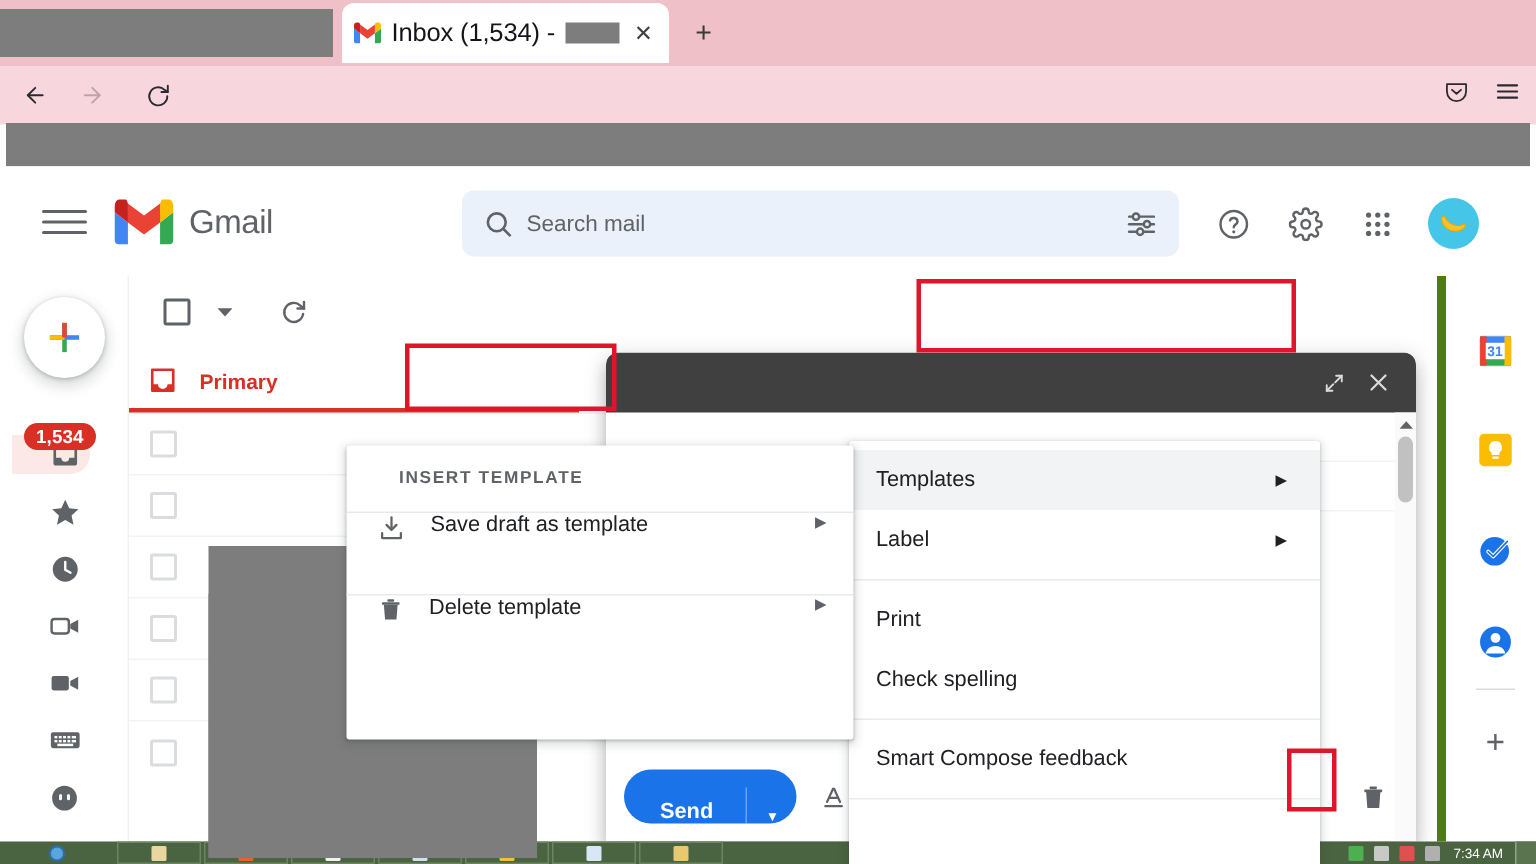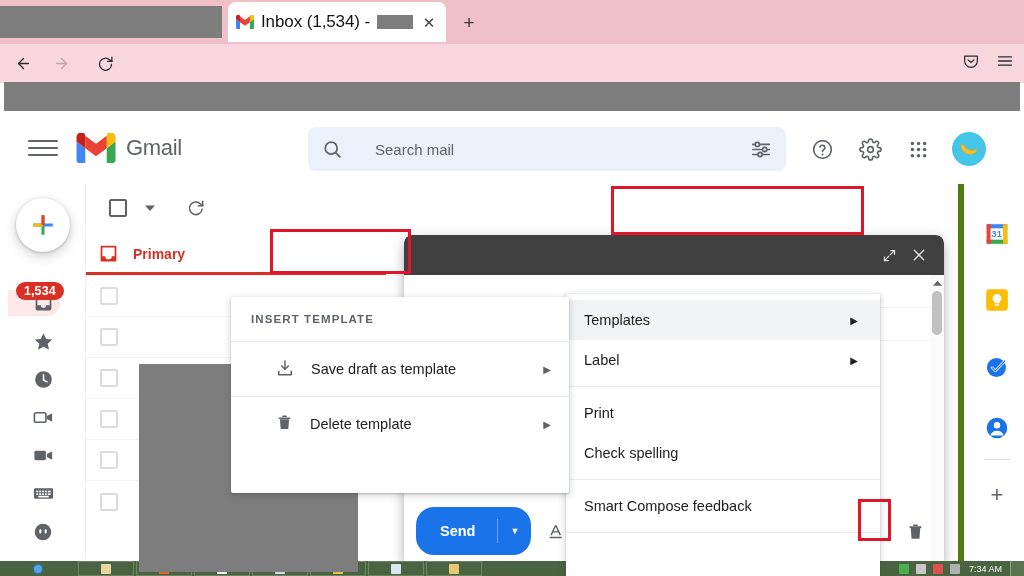--- a/index.html
+++ b/index.html
@@ -96,21 +96,21 @@
   .hamburger i { display:block; height:2px; background:#5f6368; border-radius:1px; }
   .gmail-logo-wrap {
     position:absolute; left:76px; top:22px; display:flex; align-items:center; gap:10px;
   }
   .gmail-logo { width:40px; height:30px; }
   .gmail-word { font-size:22px; color:#5f6368; letter-spacing:-0.3px; }
 
   .g-search {
     position:absolute; left:308px; top:16px; width:478px; height:44px;
     background:#eaf1fb; border-radius:8px; display:flex; align-items:center;
-    padding:0 14px; gap:32px;
+    padding:0 14px; gap:8px;
   }
   .g-search .ph { font-size:15px; color:#5f6368; flex:1; }
   .g-icons-right {
     position:absolute; left:800px; top:16px; display:flex; align-items:center; gap:4px;
   }
   .g-icon-btn { width:44px;height:44px; display:flex;align-items:center;justify-content:center; }
   .avatar {
     width:34px;height:34px;border-radius:50%;
     background:#45c6e8; margin-left:8px;
     display:flex;align-items:center;justify-content:center; font-size:17px;
@@ -204,22 +204,22 @@
     position:absolute; left:0; width:608px; height:33px;
     border-bottom:1px solid #f1f3f4; display:flex; align-items:center;
     padding:0 16px; font-size:13.5px; color:#5f6368;
   }
   .bcc-label { position:absolute; right:16px; font-size:14px; color:#5f6368; }
   .compose-foot {
     position:absolute; left:0; bottom:0; width:540px; height:60px;
     display:flex; align-items:center; padding:0 12px; gap:0px;
   }
   .send-btn {
-    height:48px; background:#1a73e8; color:#fff; border-radius:18px;
-    display:flex; align-items:center; font-size:14.5px; font-weight:700;
+    height:36px; background:#1a73e8; color:#fff; border-radius:18px;
+    display:flex; align-items:flex-end; font-size:14.5px; font-weight:700;
   }
   .send-btn .lbl { padding:0 22px 0 24px; }
   .send-btn .div { width:1px;height:24px;background:rgba(255,255,255,.35); }
   .send-btn .arr { padding:0 12px; font-size:9px; }
   .fmt-icons { display:flex; align-items:center; gap:2px; margin-left:10px; }
   .fmt-icons > div { width:30px;height:30px; display:flex;align-items:center;justify-content:center; }
   .more-btn { position:absolute; right:52px; bottom:14px; width:30px;height:32px;
     display:flex;align-items:center;justify-content:center; }
   .trash-btn { position:absolute; right:14px; bottom:14px; width:30px;height:32px;
     display:flex;align-items:center;justify-content:center; }
@@ -244,31 +244,31 @@
   .menu-item .caret { position:absolute; right:22px; font-size:10px; color:#202124; }
   .menu-sep { height:1px; background:#e8eaed; margin:6px 0; }
 
   .menu-tpl {
     position:absolute; left:231px; top:186px; width:338px; height:196px;
     background:#fff; border-radius:2px;
     box-shadow:0 2px 6px 2px rgba(60,64,67,.15),0 1px 2px 0 rgba(60,64,67,.3);
     z-index:45;
   }
   .tpl-head {
-    height:44px; display:flex; align-items:center; padding-left:20px;
+    height:44px; display:flex; align-items:center; padding-left:35px;
     font-size:11.5px; letter-spacing:1.1px; color:#5f6368; font-weight:600;
   }
   .tpl-item {
     height:44px; display:flex; align-items:center; padding-left:22px;
     font-size:14.5px; color:#202124; position:relative;
   }
   .tpl-item.hl { background:#f1f3f4; }
   .tpl-row {
-    height:54px; display:flex; align-items:center; padding-left:20px;
-    font-size:14.5px; color:#202124; position:relative; gap:16px;margin-left:24px;
+    height:54px; display:flex; padding-left:20px;
+    font-size:14.5px; color:#202124; position:relative; gap:16px;
   }
   .tpl-row .caret { position:absolute; right:18px; font-size:10px; color:#5f6368; }
   .tpl-sep { height:1px; background:#e8eaed; }
 
   
   .redbox { position:absolute; border:3px solid #e0152a; z-index:90; pointer-events:none; }
 
   
   .taskbar {
     position:absolute; left:0; top:561px; width:1024px; height:15px;

